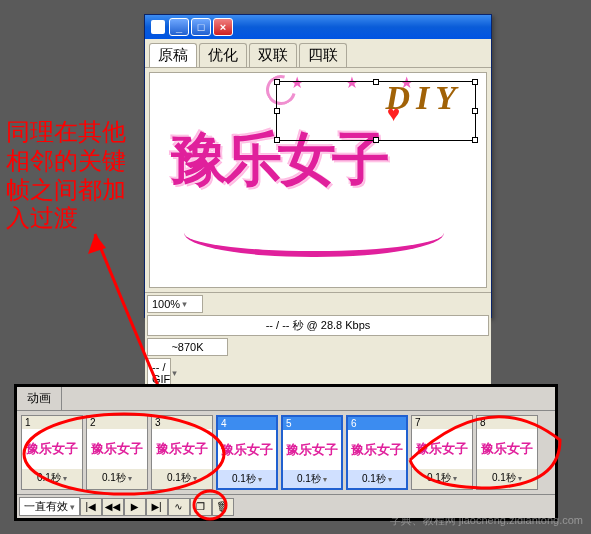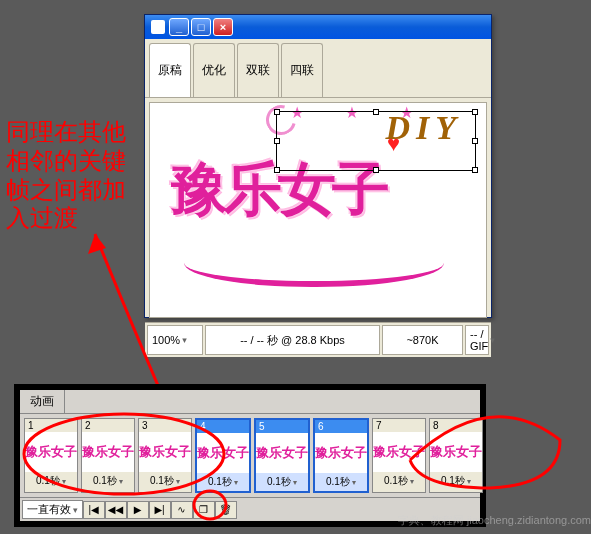--- a/index.html
+++ b/index.html
@@ -55,26 +55,26 @@
 .win-btn.close { background: linear-gradient(to bottom,#f08080,#d02020); color:#fff; }
 
 .tabs {
   display: flex;
   background: #ece9d8;
   padding: 4px 4px 0 4px;
   gap: 2px;
   border-bottom: 1px solid #aca899;
 }
 .tab {
-  padding: 18px 8px;
+  padding: 2px 8px;
   border: 1px solid #aca899;
   border-bottom: none;
   background: #ece9d8;
   border-radius: 3px 3px 0 0;
-  font-size: 12px;
+  font-size: 15px;
 }
 .tab.active { background: #fff; }
 
 .canvas-wrap {
   background: #fff;
   margin: 4px;
   height: 216px;
   position: relative;
   border: 1px solid #aca899;
   overflow: hidden;
@@ -153,20 +153,21 @@
 .handle.bm{left:50%;bottom:-3px;margin-left:-3px}
 .handle.ml{left:-3px;top:50%;margin-top:-3px}
 .handle.mr{right:-3px;top:50%;margin-top:-3px}
 
 .statusbar {
   display: flex;
   background: #ece9d8;
   border-top: 1px solid #aca899;
   padding: 2px;
   gap: 2px;
+  flex-direction: column;
 }
 .status-cell {
   border: 1px solid #aca899;
   padding: 2px 4px;
   font-size: 11px;
   background: #fff;
   display: flex;
   align-items: center;
 }
 .status-cell:nth-child(1){width:56px}
@@ -191,23 +192,23 @@
   left: 80px;
   top: 214px;
   pointer-events: none;
 }
 
 
 .anim-panel {
   position: absolute;
   left: 14px;
   top: 384px;
-  width: 472px;
+  width: 544px;
   background: #d6d3ce;
-  border: 6px solid #000000;
+  border: 3px solid #000000;
 }
 .anim-tab-row { display: flex; border-bottom: 1px solid #888; }
 .anim-tab {
   padding: 3px 10px;
   background: #d6d3ce;
   border-right: 1px solid #888;
   font-size: 12px;
 }
 .frames {
   display: flex;
@@ -276,21 +277,21 @@
   font-size: 10px;
 }
 
 .red-circle {
   position: absolute;
   pointer-events: none;
 }
 
 .watermark {
   position: absolute;
-  right: 0;
+  right: 8px;
   bottom: 6px;
   color: #d0d0d0;
   font-size: 11px;
   opacity: 0.5;
 }
 </style>
 </head>
 <body>
 
 <div class="doc-window">

